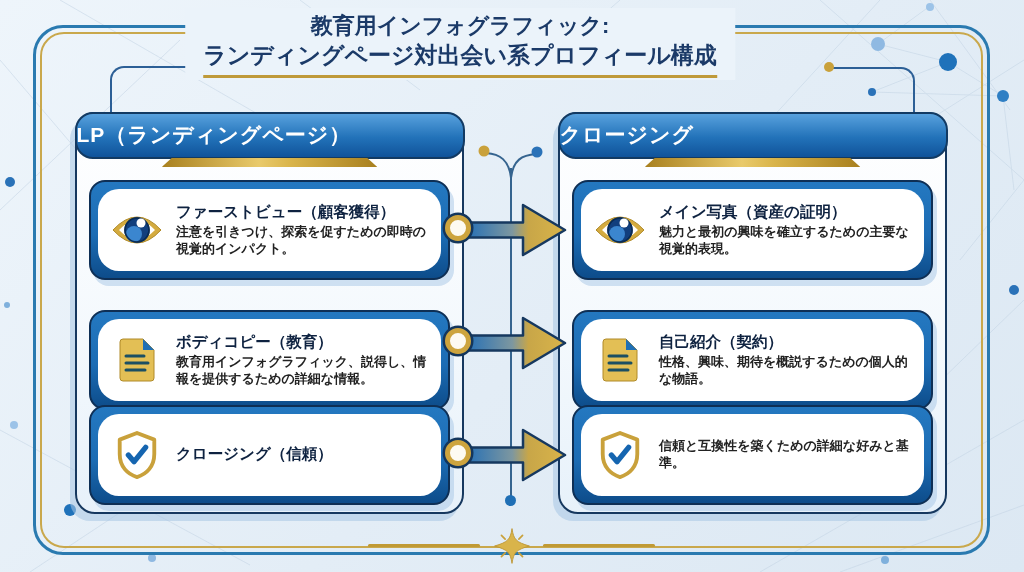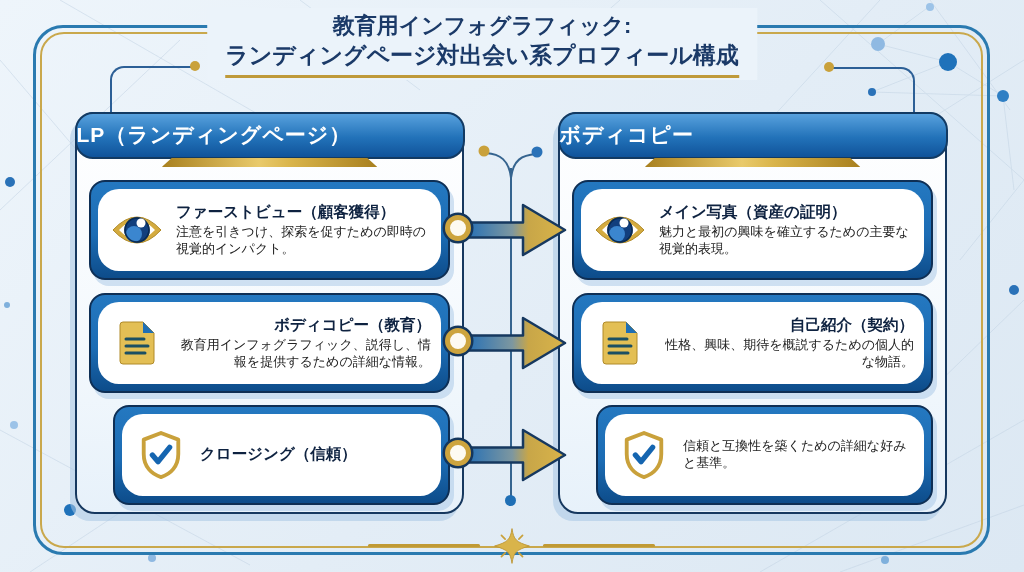--- a/index.html
+++ b/index.html
@@ -2,21 +2,21 @@
 <html><head>
 <meta charset="utf-8">
 <style>
   html,body{margin:0;padding:0;}
   body{
     width:1024px;height:572px;overflow:hidden;
     font-family:"Liberation Sans","DejaVu Sans",sans-serif;
     background:linear-gradient(135deg,#eef5fb 0%,#e3edf6 55%,#dce8f3 100%);
     position:relative;
   }
-  .stage{position:absolute;inset:0;width:920px;height:572px;padding-left:44px;}
+  .stage{position:absolute;inset:0;width:920px;height:572px;}
   
   .mesh{position:absolute;inset:0;z-index:0;}
   
   .frame-outer{
     position:absolute;left:33px;top:25px;width:951px;height:524px;
     border:3px solid #2a7ab0;border-radius:30px;z-index:1;
   }
   .frame-inner{
     position:absolute;left:4px;top:4px;right:4px;bottom:4px;
     border:2px solid #c9a84c;border-radius:24px;
@@ -61,29 +61,29 @@
     background:linear-gradient(90deg,#a8801f 0%,#e9ca6b 45%,#d9b44a 60%,#a8801f 100%);
     clip-path:polygon(10px 0,calc(100% - 10px) 0,100% 100%,0 100%);
   }
   
   .card{
     position:absolute;left:12px;right:12px;height:100px;
     background:linear-gradient(180deg,#2478c0 0%,#1c6cb4 55%,#0d4c8a 100%);
     border:2px solid #0e2f55;border-radius:16px;padding:7px;box-sizing:border-box;
     box-shadow:4px 6px 0 rgba(165,198,229,0.5);
   }
-  .card1{top:66px;} .card2{top:179px;text-align:right;} .card3{top:291px;margin-left:24px;}
+  .card1{top:66px;} .card2{top:196px;} .card3{top:291px;}
   .card-inner{
     width:100%;height:100%;background:#ffffff;border-radius:21px;
     display:flex;align-items:center;gap:10px;padding:4px 10px;box-sizing:border-box;
   }
   .icon-box{width:58px;flex:none;display:flex;align-items:center;justify-content:center;}
   .card-text{flex:1;min-width:0;}
   .card-title{font-size:15.5px;font-weight:bold;color:#0e2240;margin-bottom:3px;line-height:1.25;}
-  .card-body{font-size:13px;font-weight:normal;color:#222222;line-height:1.3;}
+  .card-body{font-size:13px;font-weight:bold;color:#222222;line-height:1.3;}
   
   .vline{position:absolute;left:510px;top:168px;width:2px;height:332px;background:#35648f;z-index:2;}
   .branch-svg{position:absolute;left:470px;top:140px;z-index:2;}
   .end-dot{position:absolute;left:505px;top:495px;width:11px;height:11px;border-radius:50%;background:#1f6fb5;z-index:2;}
   .node{
     position:absolute;width:16px;height:16px;border-radius:50%;
     background:#fdfaf2;border:5px solid #cda43e;box-shadow:0 0 0 2.5px #14365c;z-index:6;
   }
   .node1{left:445px;top:215px;} .node2{left:445px;top:328px;} .node3{left:445px;top:440px;}
   .arrow-svg{position:absolute;left:468px;width:100px;height:56px;z-index:5;}
@@ -201,21 +201,21 @@
         </div>
         <div class="card-text">
           <div class="card-title">クロージング（信頼）</div>
         </div>
       </div>
     </div>
   </div>
 
   <div class="panel panel-right">
     <div class="panel-header">
-      <span>ボディコピー</span>
+      <span>クロージング</span>
     </div>
     <div class="gold-accent"></div>
 
     <div class="card card2">
       <div class="card-inner">
         <div class="icon-box">
           <svg width="38" height="46" viewBox="0 0 38 46">
             <path d="M5 2 H25 L36 13 V41 a3 3 0 0 1 -3 3 H5 a3 3 0 0 1 -3 -3 V5 a3 3 0 0 1 3 -3 Z" fill="#e3bf55" stroke="#b08a28" stroke-width="1"></path>
             <path d="M25 2 L36 13 H25 Z" fill="#1f6fb5"></path>
             <g stroke="#1b4f63" stroke-width="3" stroke-linecap="round">

